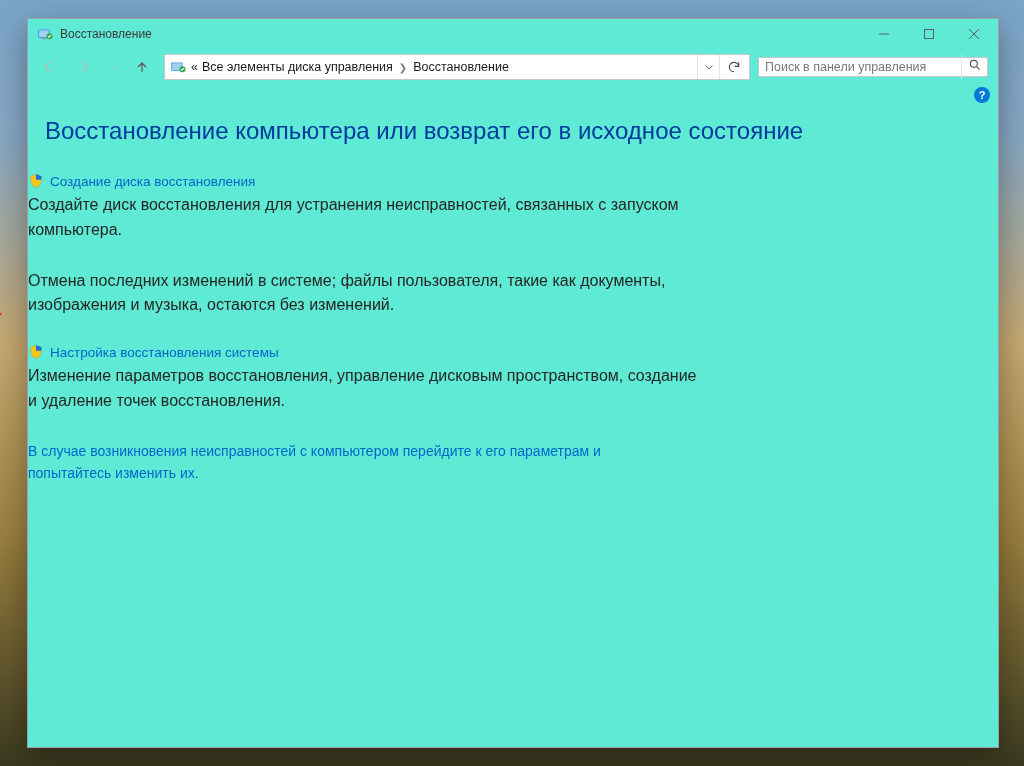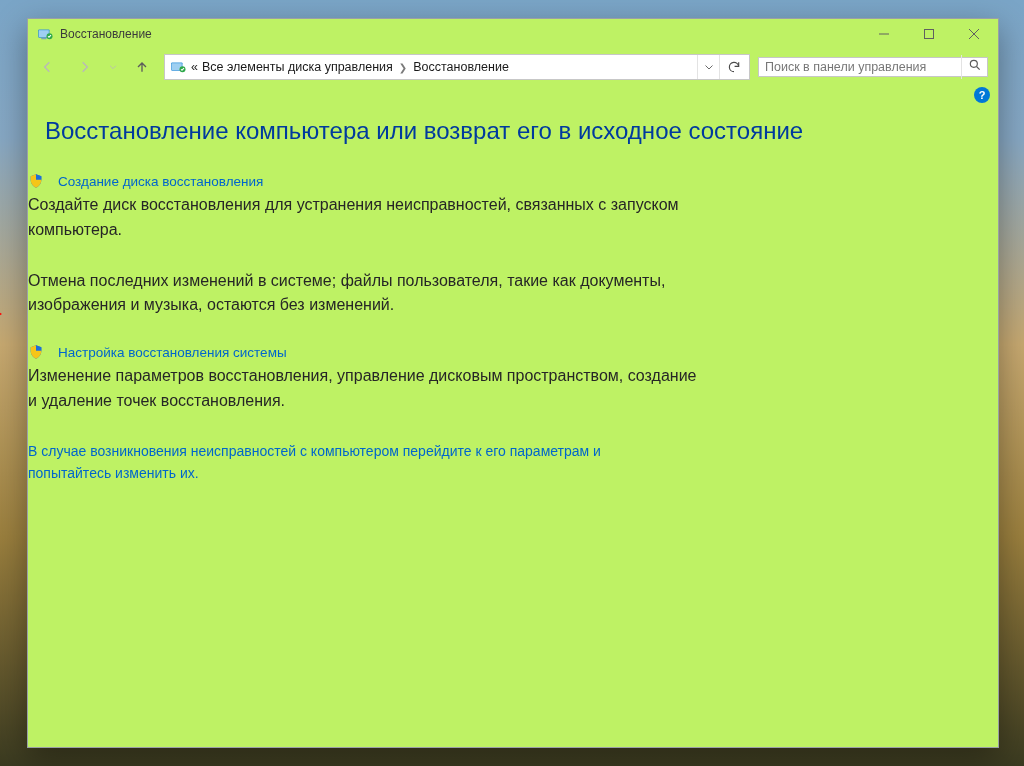--- a/index.html
+++ b/index.html
@@ -3,21 +3,21 @@
 <meta charset="utf-8">
 <style>
   * { box-sizing: border-box; margin: 0; padding: 0; }
   html, body { width: 1024px; height: 766px; overflow: hidden; font-family: "Segoe UI", Tahoma, sans-serif; }
   body {
     background: linear-gradient(180deg,#7aa5c7 0%, #86a7c3 18%, #c6a870 45%, #9a7f3e 70%, #3a3a20 100%);
     display:flex; align-items:flex-start; justify-content:center;
   }
   .window {
     position:absolute; left:27px; top:18px; width:972px; height:730px;
-    background:#bef264; border:1px solid #9aa0a6; box-shadow:0 10px 30px rgba(0,0,0,.35);
+    background:#5eead4; border:1px solid #9aa0a6; box-shadow:0 10px 30px rgba(0,0,0,.35);
     display:flex; flex-direction:column;
   }
   
   .titlebar { height:30px; display:flex; align-items:center; padding:0 2px 0 8px; }
   .titlebar .appicon { width:18px; height:18px; margin-right:6px; display:flex; align-items:center; justify-content:center; }
   .titlebar .title { font-size:12px; color:#3b3b3b; flex:1; }
   .winbtn { width:45px; height:28px; display:flex; align-items:center; justify-content:center; color:#606060; }
   .winbtn svg { width:10px; height:10px; }
 
   
@@ -47,21 +47,21 @@
   .sidebar .seealso { color:#6d6d6d; font-size:12.5px; margin-bottom:10px; }
   .sidebar a.hist { color:#1a1a1a; text-decoration:none; font-size:13px; }
 
   .main { flex:1; padding:10px 24px 0 0; position:relative; }
   .helpicon {
     position:absolute; right:8px; top:2px; width:16px;height:16px;border-radius:50%;
     background:#0078d7;color:#fff;font-size:11px;font-weight:bold;display:flex;align-items:center;justify-content:center;
   }
   h1.page { color:#003a9e; font-weight:400; font-size:24px; margin:22px 0 28px 17px; }
   .optgrp { margin-bottom:26px; }
-  .opthead { display:flex; align-items:center; gap:14px; margin-bottom:4px; }
+  .opthead { display:flex; align-items:center; gap:6px; margin-bottom:4px; }
   .shield { width:16px;height:16px; }
   .opthead a { color:#0066cc; text-decoration:none; font-size:13.5px; }
   .optdesc { color:#262626; font-size:16px; line-height:1.55; max-width:680px; }
   .troublelink { color:#0066cc; text-decoration:none; font-size:14px; line-height:1.6; display:inline-block; max-width:640px; }
 
   
   .arrow-annot { position:absolute; left:148px; top:219px; width:120px; height:20px; pointer-events:none; }
   .arrow-annot .shaft { position:absolute; left:0; top:8px; width:100px; height:4px; background:#ff0000; }
   .arrow-annot .head {
     position:absolute; left:98px; top:0; width:0;height:0;

